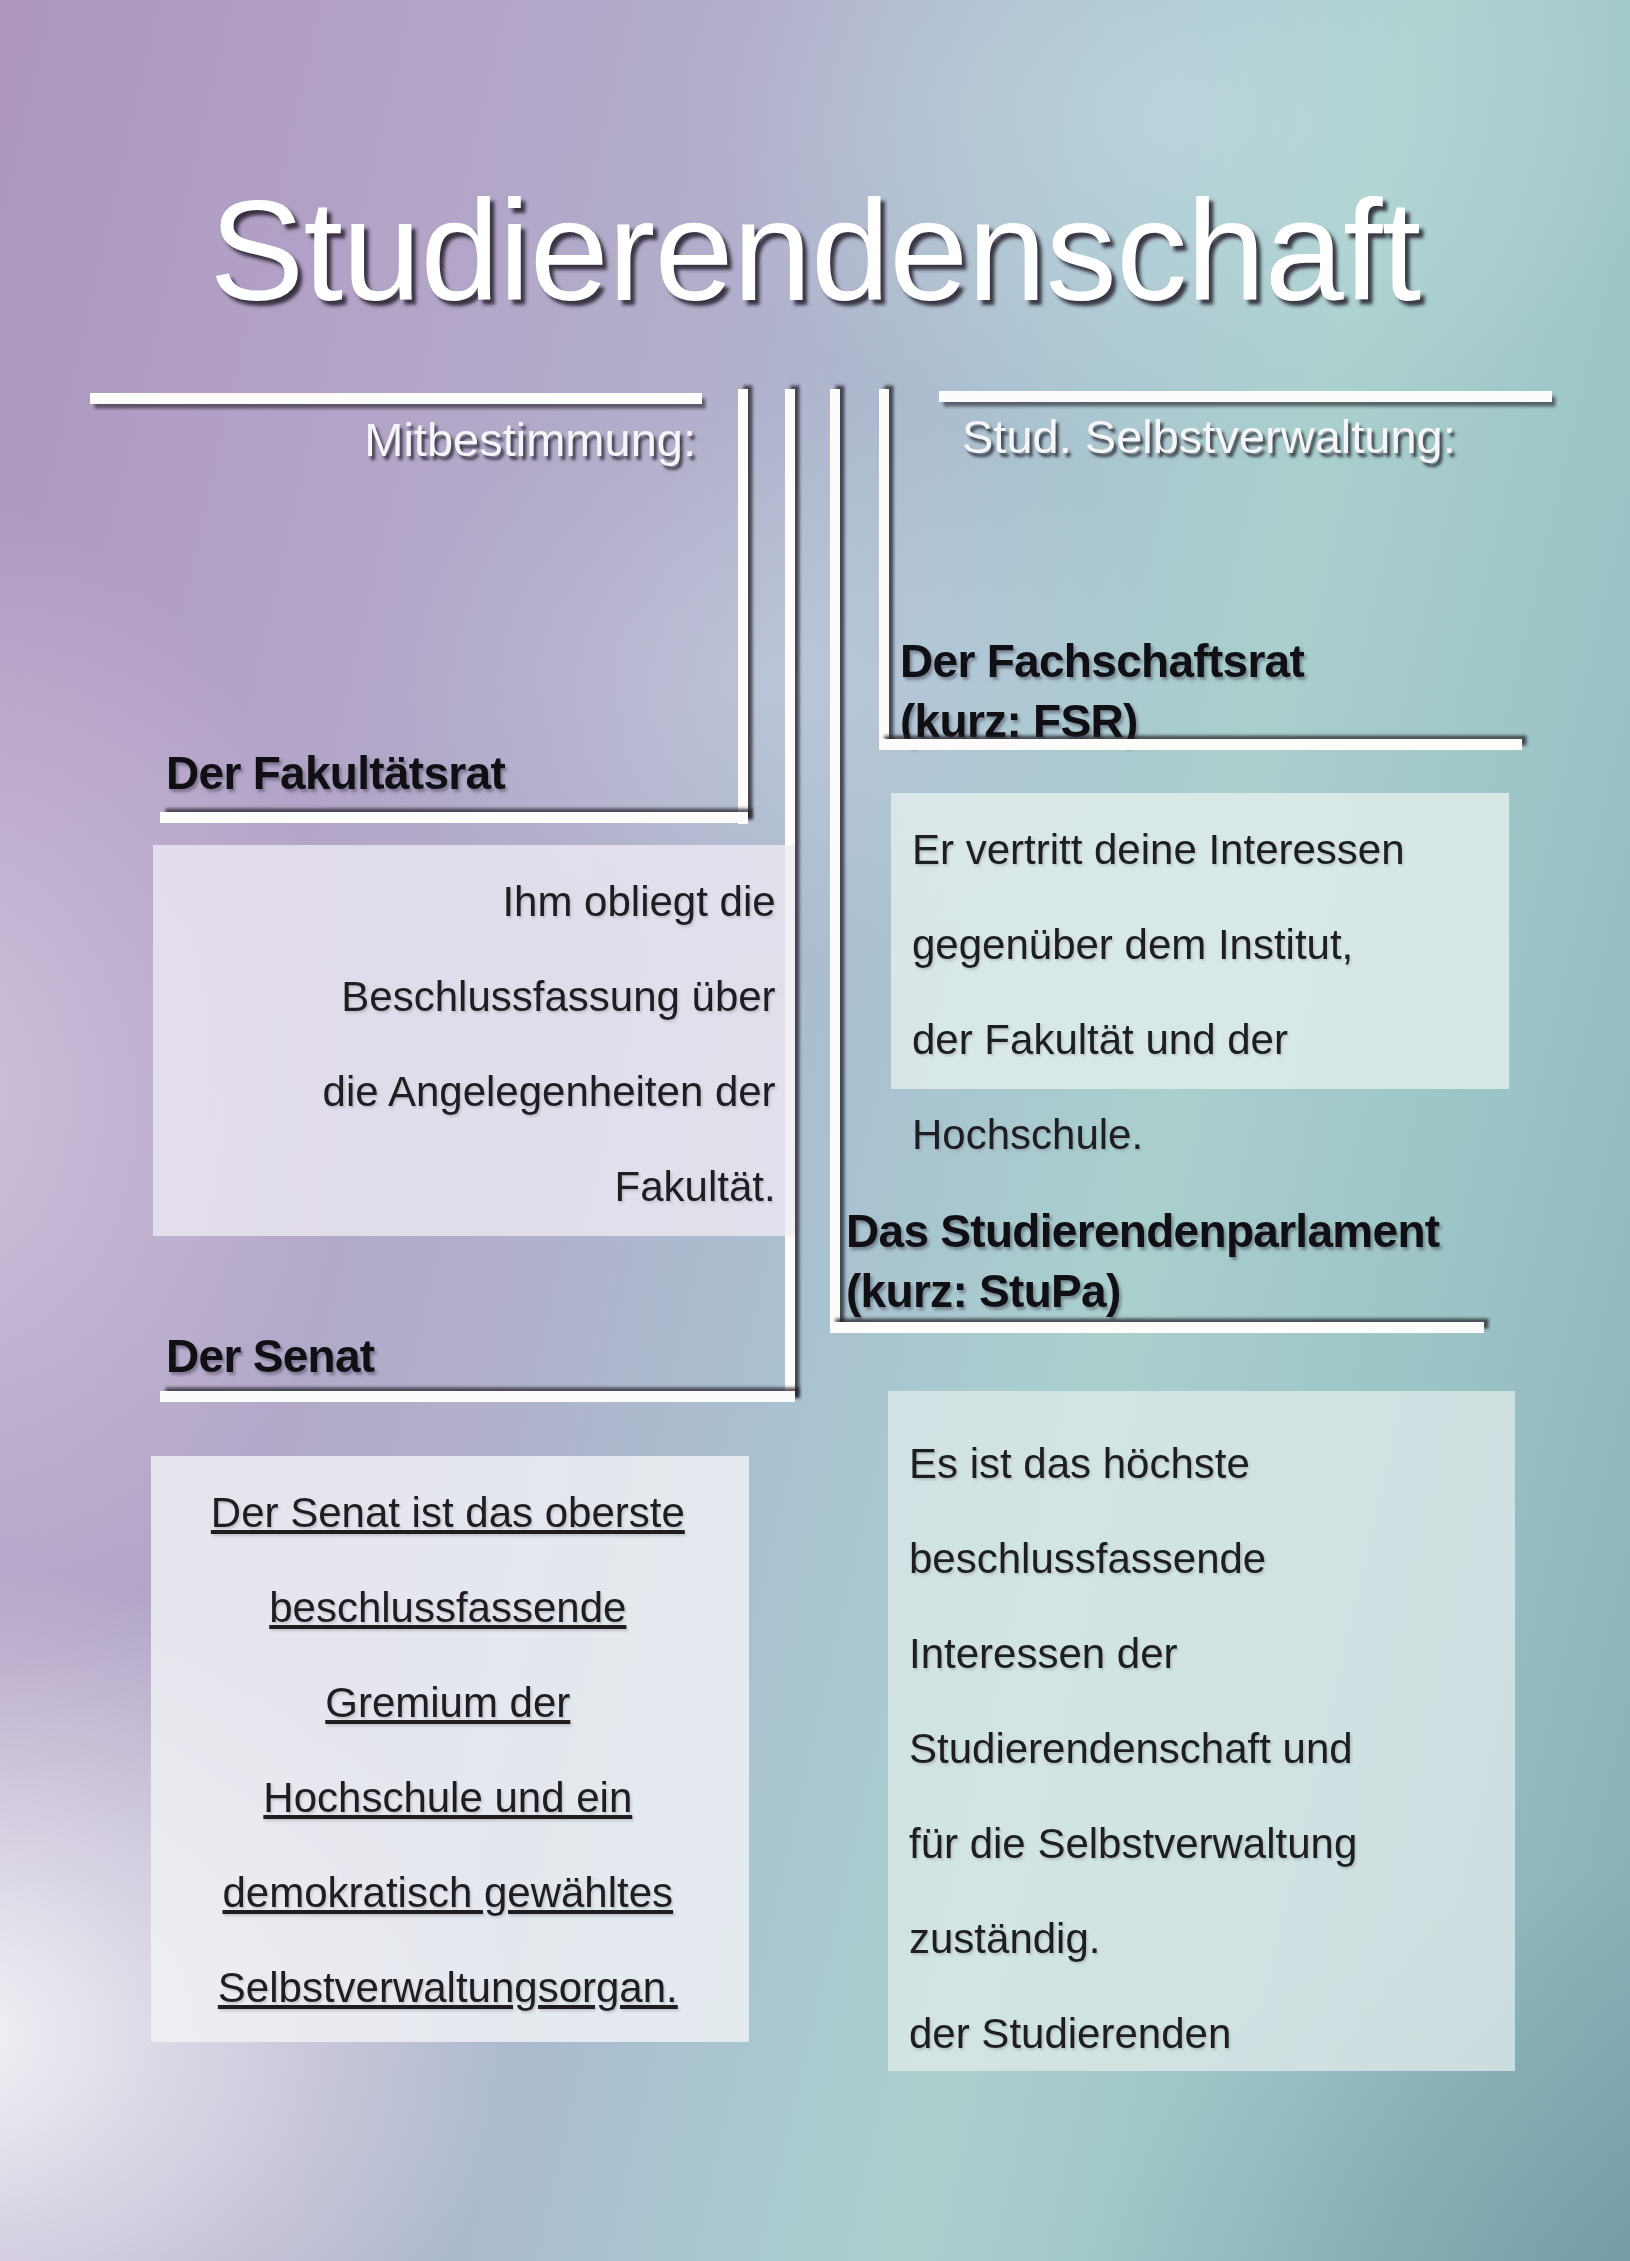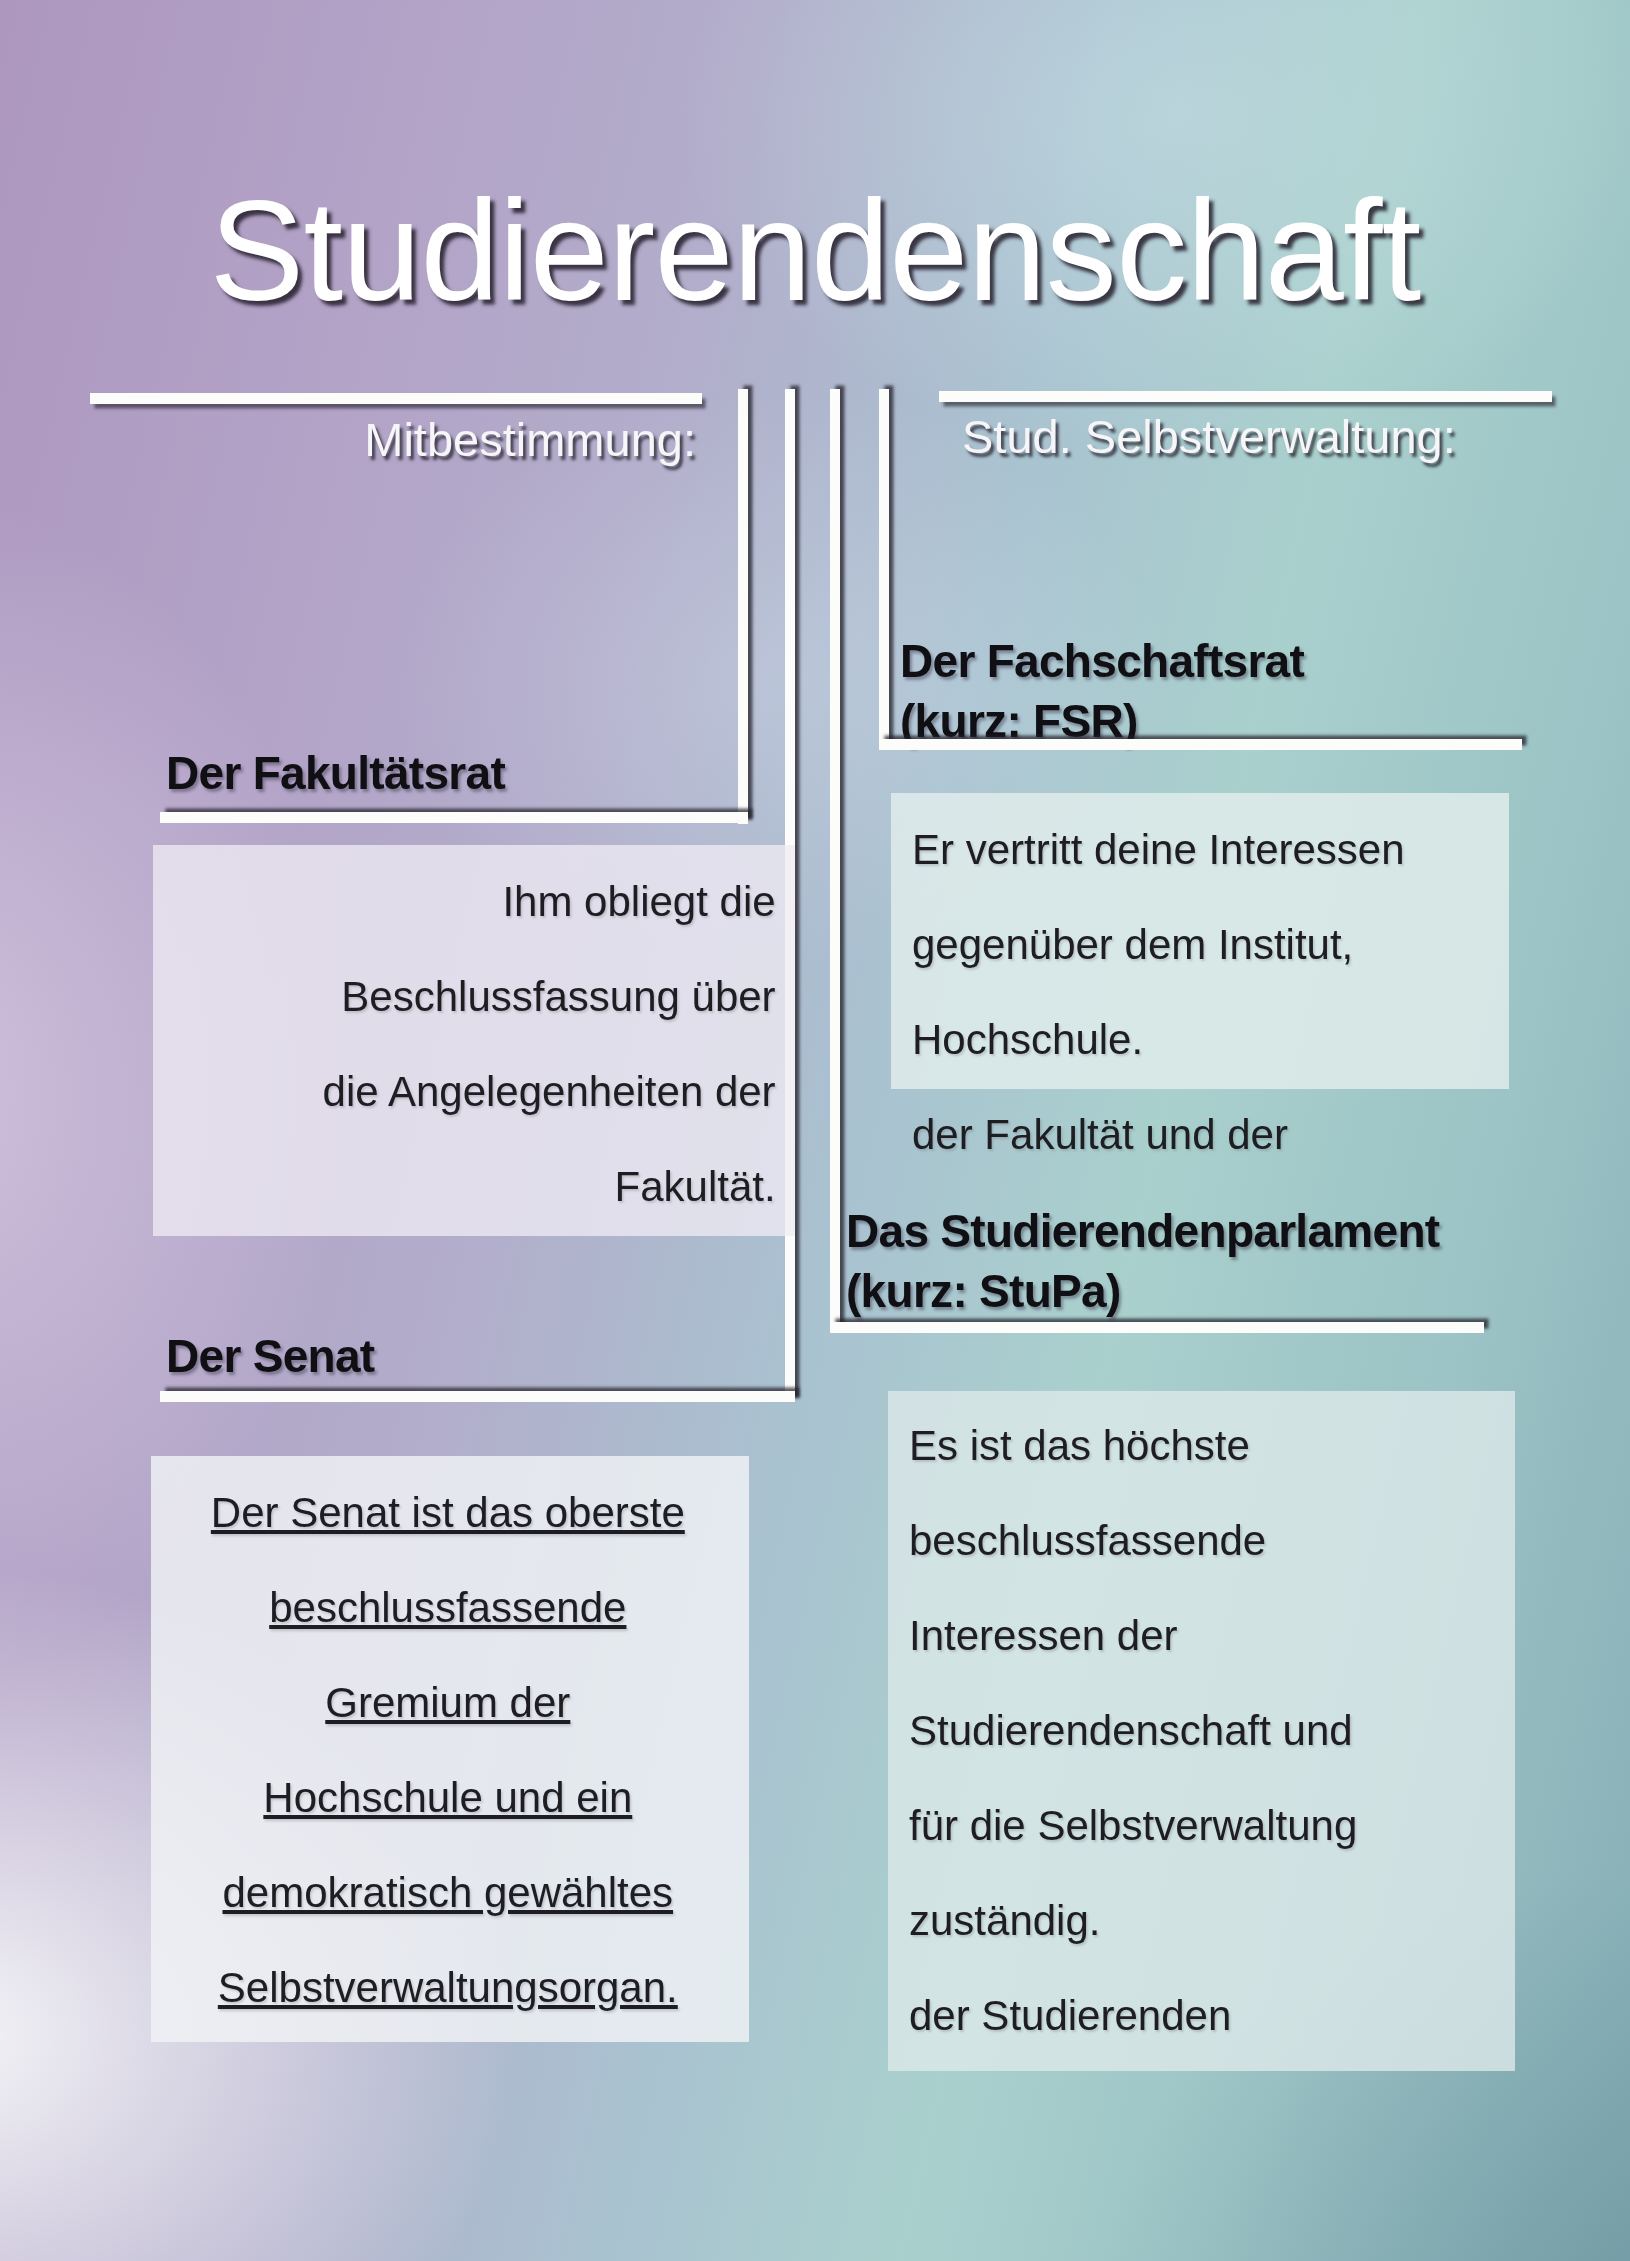--- a/index.html
+++ b/index.html
@@ -89,21 +89,21 @@
     text-align:center;padding:9px 19.4px 0 15px;text-decoration:underline;
   }
   .box-fsr{
     left:891px;top:793px;width:618px;height:296px;
     background:rgba(224,236,235,0.85);
     text-align:left;padding:9px 15px 0 21px;
   }
   .box-stupa{
     left:888px;top:1391px;width:627px;height:680px;
     background:rgba(220,233,233,0.80);
-    text-align:left;padding:7px 15px 0 21px;
+    text-align:left;padding:25px 15px 0 21px;
   }
   .bline{white-space:nowrap;}
 </style>
 </head>
 <body>
 
 <div class="poster">
 
   <div class="main-title">Studierendenschaft</div>
 
@@ -139,22 +139,22 @@
   </div>
 
   <div class="sechead sechead-fsr">
     <div>Der Fachschaftsrat</div>
     <div>(kurz: FSR)</div>
   </div>
   <div class="hbar hbar-fsr"></div>
   <div class="textbox box-fsr">
     <div class="bline">Er vertritt deine Interessen</div>
     <div class="bline">gegenüber dem Institut,</div>
+    <div class="bline">der Fakultät und der</div>
     <div class="bline">Hochschule.</div>
-    <div class="bline">der Fakultät und der</div>
   </div>
 
   <div class="sechead sechead-stupa">
     <div>Das Studierendenparlament</div>
     <div>(kurz: StuPa)</div>
   </div>
   <div class="hbar hbar-stupa"></div>
   <div class="textbox box-stupa">
     <div class="bline">Es ist das höchste</div>
     <div class="bline">beschlussfassende</div>

